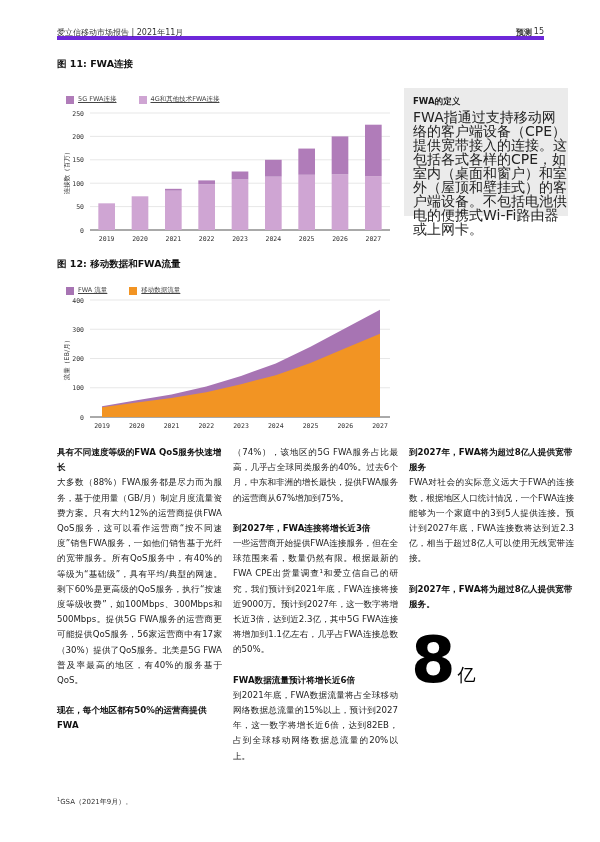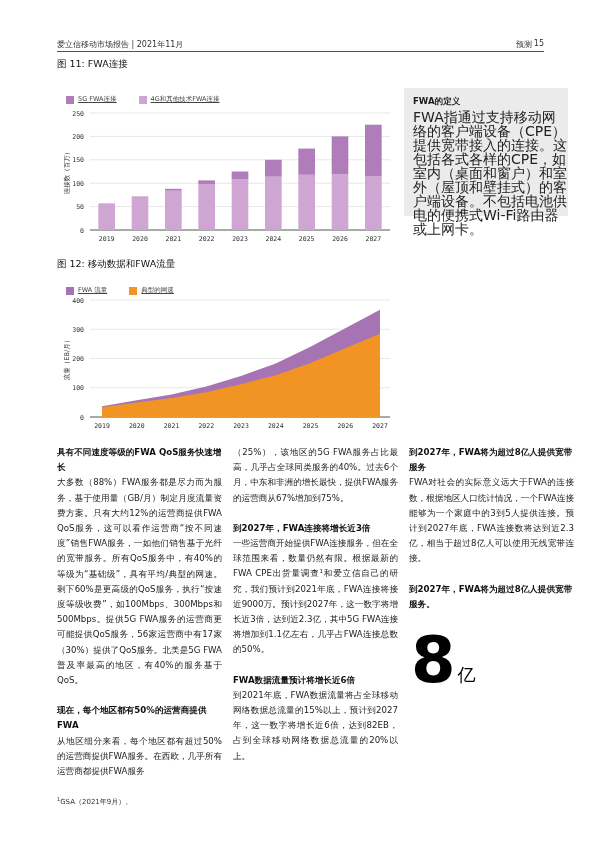--- a/index.html
+++ b/index.html
@@ -1,22 +1,22 @@
 <!DOCTYPE html>
 <html><head>
 <meta charset="utf-8">
 <style>
   * { box-sizing: border-box; margin: 0; padding: 0; }
   html, body { width: 600px; height: 842px; background: #ffffff; overflow: hidden; }
   body { font-family: "DejaVu Sans", "Liberation Sans", sans-serif; color: #1a1a1a; position: relative; }
-  .header { position: absolute; left: 57px; top: 24px; width: 487px; height: 16px; border-bottom: 1px solid #6d28d9; font-size: 8px; color: #333; margin-top: 12px; }
+  .header { position: absolute; left: 57px; top: 24px; width: 487px; height: 16px; border-bottom: 4px solid #6d28d9; font-size: 8px; color: #333; }
   .header .left { position: absolute; left: 0; top: 3px; }
-  .header .section { position: absolute; left: 459px; top: 3px; }
+  .header .section { position: absolute; left: 459px; top: 3px; font-weight: bold; }
   .header .page { position: absolute; right: 0; top: 3px; }
-  .fig-title { position: absolute; font-size: 9.5px; font-weight: normal; color: #111; }
+  .fig-title { position: absolute; font-size: 9.5px; font-weight: bold; color: #111; }
   .legend { position: absolute; font-size: 6.5px; color: #444; display: flex; gap: 22px; align-items: center; text-decoration: underline; }
   .legend .item { display: flex; align-items: center; gap: 4px; }
   .legend .sw { width: 8px; height: 8px; display: inline-block; }
   .chart { position: absolute; }
   .chart svg text { font-family: "DejaVu Sans Mono", monospace; font-size: 6.5px; fill: #333; }
   .chart svg .ylab { font-family: "DejaVu Sans", sans-serif; font-size: 6.5px; fill: #333; }
   .infobox { position: absolute; left: 404px; top: 88px; width: 164px; height: 128px; background: #ebebeb; padding: 8px 1px 6px 9px; }
   .infobox h4 { font-size: 8.6px; font-weight: bold; margin-bottom: 2px; }
   .infobox p { font-size: 14px; line-height: 14px; color: #222; }
   .col { position: absolute; top: 445px; width: 165px; font-size: 8.6px; line-height: 15.2px; color: #222; }
@@ -98,21 +98,21 @@
 </div>
 
 <div class="fig-title" style="left:57px; top:258px;">图 12: 移动数据和FWA流量</div>
 <div class="legend" style="left:66px; top:286px;">
   <div class="item">
     <span class="sw" style="background:#a774b3"></span>
     <span>FWA 流量</span>
   </div>
   <div class="item">
     <span class="sw" style="background:#f29423"></span>
-    <span>典型的网速</span>
+    <span>移动数据流量</span>
   </div>
 </div>
 <div class="chart" style="left:57px; top:295px;">
   <svg id="area-svg" width="335" height="140">
       <line x1="33" x2="333" y1="122" y2="122" stroke="#555" stroke-width="1"></line>
       <text x="27" y="124.5" text-anchor="end">0</text>
       <line x1="33" x2="333" y1="92.75" y2="92.75" stroke="#dcdcdc" stroke-width="0.7"></line>
       <text x="27" y="95.25" text-anchor="end">100</text>
       <line x1="33" x2="333" y1="63.5" y2="63.5" stroke="#dcdcdc" stroke-width="0.7"></line>
       <text x="27" y="66" text-anchor="end">200</text>
@@ -133,25 +133,24 @@
       <text x="323" y="133" text-anchor="middle">2027</text>
       <text x="0" y="0" class="ylab" text-anchor="middle" transform="translate(12,63.5) rotate(-90)">流量（EB/月）</text>
     </svg>
 </div>
 
 <div class="col" style="left:57px;">
   <h3>具有不同速度等级的FWA QoS服务快速增长</h3>
   <p>大多数（88%）FWA服务都是尽力而为服务，基于使用量（GB/月）制定月度流量资费方案。只有大约12%的运营商提供FWA QoS服务，这可以看作运营商“按不同速度”销售FWA服务，一如他们销售基于光纤的宽带服务。所有QoS服务中，有40%的等级为“基础级”，具有平均/典型的网速。剩下60%是更高级的QoS服务，执行“按速度等级收费”，如100Mbps、300Mbps和500Mbps。提供5G FWA服务的运营商更可能提供QoS服务，56家运营商中有17家（30%）提供了QoS服务。北美是5G FWA普及率最高的地区，有40%的服务基于QoS。</p>
   <div class="gap"></div>
   <h3>现在，每个地区都有50%的运营商提供FWA</h3>
-  <p>从地区细分来看，每个地区都有超过50%的运营商提供FWA服务。在西欧，几乎所有运营商都提供FWA服务</p>
 </div>
 
 <div class="col" style="left:233px;">
-  <p>（25%），该地区的5G FWA服务占比最高，几乎占全球同类服务的40%。过去6个月，中东和非洲的增长最快，提供FWA服务的运营商从67%增加到75%。</p>
+  <p>（74%），该地区的5G FWA服务占比最高，几乎占全球同类服务的40%。过去6个月，中东和非洲的增长最快，提供FWA服务的运营商从67%增加到75%。</p>
   <div class="gap"></div>
   <h3>到2027年，FWA连接将增长近3倍</h3>
   <p>一些运营商开始提供FWA连接服务，但在全球范围来看，数量仍然有限。根据最新的FWA CPE出货量调查¹和爱立信自己的研究，我们预计到2021年底，FWA连接将接近9000万。预计到2027年，这一数字将增长近3倍，达到近2.3亿，其中5G FWA连接将增加到1.1亿左右，几乎占FWA连接总数的50%。</p>
   <div class="gap"></div>
   <h3>FWA数据流量预计将增长近6倍</h3>
   <p>到2021年底，FWA数据流量将占全球移动网络数据总流量的15%以上，预计到2027年，这一数字将增长近6倍，达到82EB，占到全球移动网络数据总流量的20%以上。</p>
 </div>
 
 <div class="col" style="left:409px;">
   <h3>到2027年，FWA将为超过8亿人提供宽带服务</h3>

